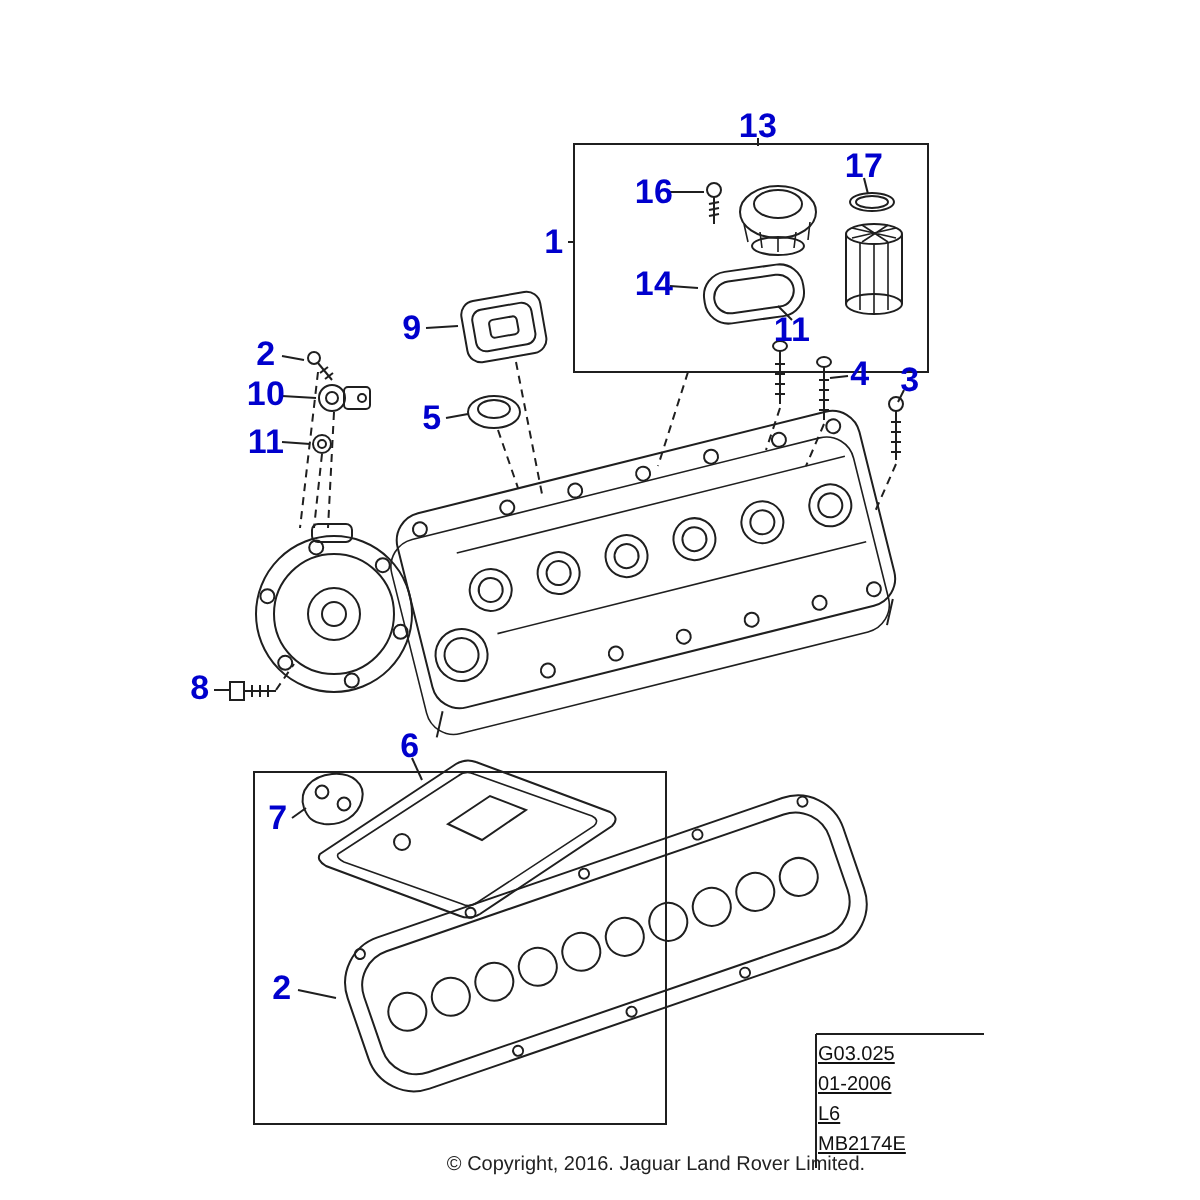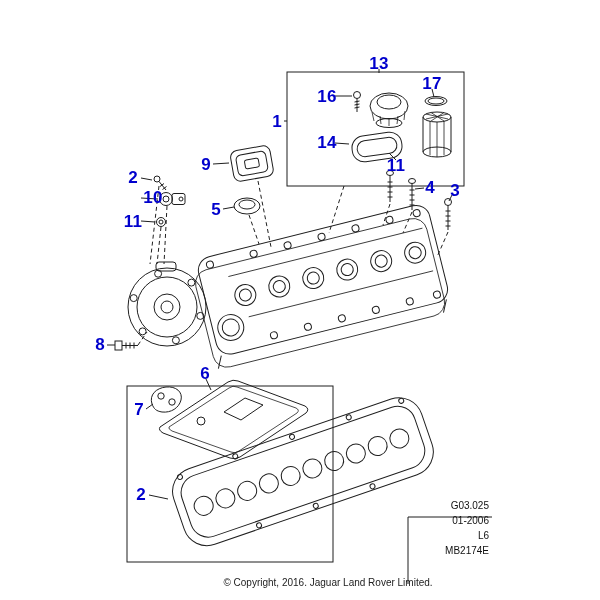--- a/index.html
+++ b/index.html
@@ -11,22 +11,22 @@
   svg * { fill:none; stroke:#1f1f1f; stroke-width:1; }
   svg .thin { stroke-width:0.8; }
   svg .dash { stroke-dasharray:4 3; stroke:#3a3a3a; }
   svg .leader { stroke:#111; }
   .callout {
     position:absolute; transform:translate(-50%,-50%);
     color:#0000cd; font-weight:bold; font-size:17px; line-height:1;
     letter-spacing:0.2px;
   }
   .titleblock {
-    position:absolute; left:409px; top:498px; width:80px;
-    text-align:right; font-size:10px; line-height:15px; color:#111;
+    position:absolute; left:409px; top:520px; width:80px;
+    text-align:left; font-size:10px; line-height:15px; color:#111;text-decoration:underline;
   }
   .copyright {
     position:absolute; left:0; top:577px; width:600px;
     text-align:center; font-size:10px; color:#222;padding-left:28px;
   }
 </style>
 </head>
 <body>
 
 <div class="page">
@@ -254,21 +254,21 @@
 
   <div class="callout" style="left:277px; top:121px;">1</div>
   <div class="callout" style="left:141px; top:494px;">2</div>
   <div class="callout" style="left:455px; top:190px;">3</div>
   <div class="callout" style="left:430px; top:187px;">4</div>
   <div class="callout" style="left:216px; top:209px;">5</div>
   <div class="callout" style="left:205px; top:373px;">6</div>
   <div class="callout" style="left:139px; top:409px;">7</div>
   <div class="callout" style="left:100px; top:344px;">8</div>
   <div class="callout" style="left:206px; top:164px;">9</div>
-  <div class="callout" style="left:133px; top:197px;margin-left:20px;">10</div>
+  <div class="callout" style="left:133px; top:197px;">10</div>
   <div class="callout" style="left:133px; top:221px;">11</div>
   <div class="callout" style="left:133px; top:177px;">2</div>
   <div class="callout" style="left:379px; top:63px;">13</div>
   <div class="callout" style="left:327px; top:142px;">14</div>
   <div class="callout" style="left:396px; top:165px;">11</div>
   <div class="callout" style="left:327px; top:96px;">16</div>
   <div class="callout" style="left:432px; top:83px;">17</div>
 
   <div class="titleblock">
     <div>G03.025</div>

